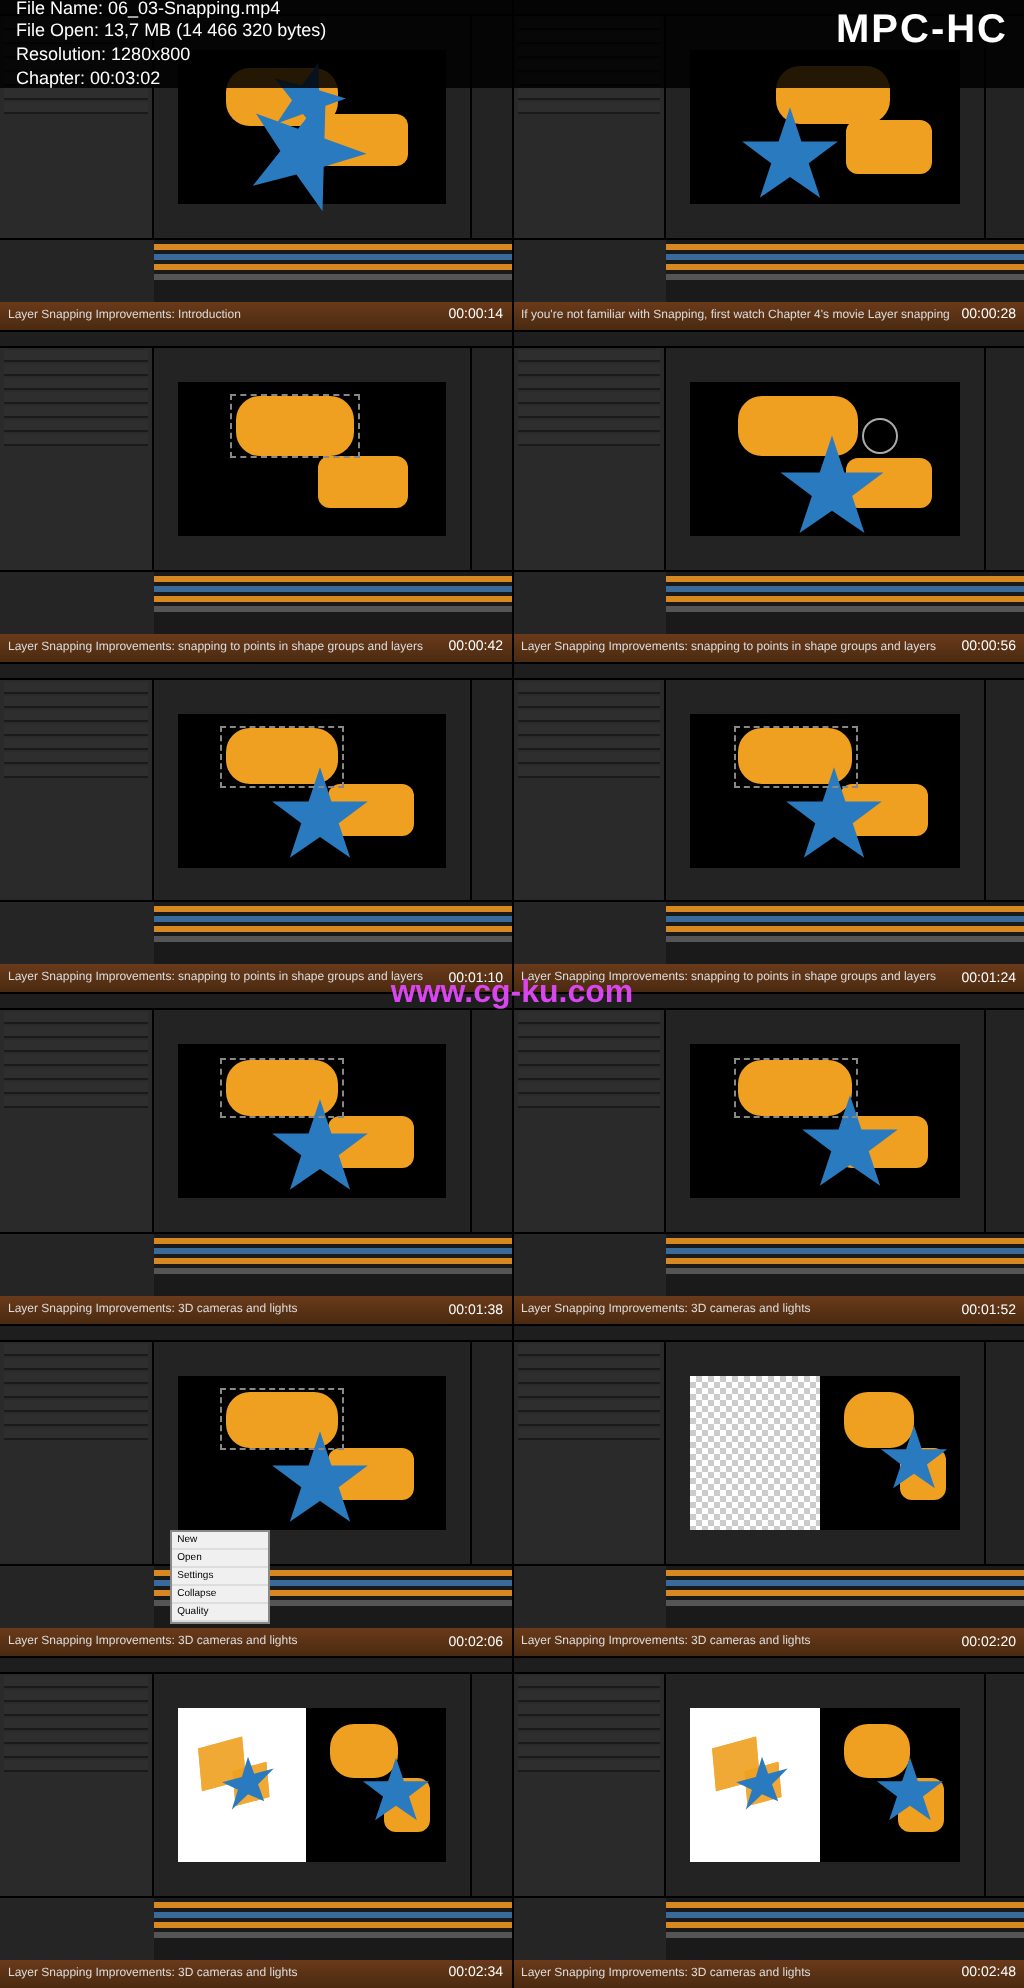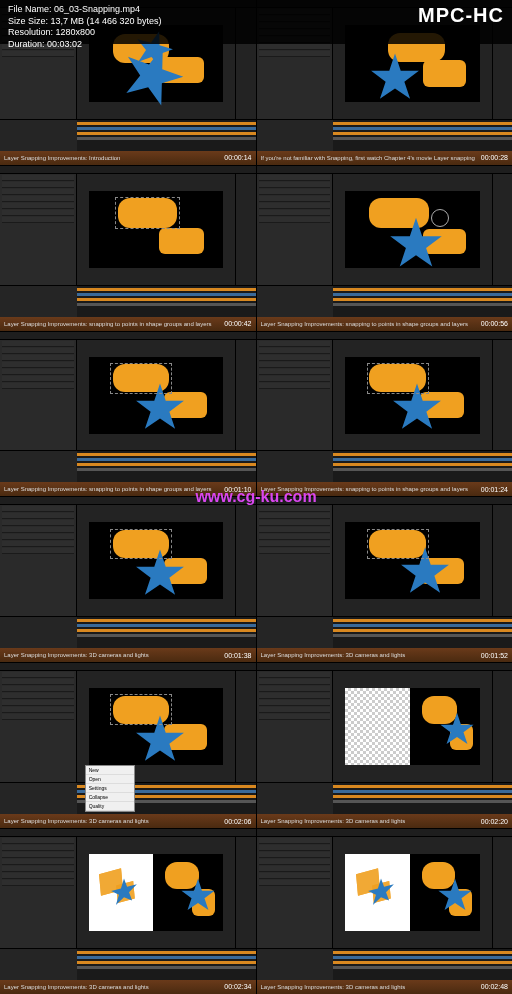--- a/index.html
+++ b/index.html
@@ -1,17 +1,17 @@
 <!DOCTYPE html>
 <html><head>
 <meta charset="utf-8">
 <style>
   * { margin: 0; padding: 0; box-sizing: border-box; }
   body { width: 512px; height: 994px; background: #1a1a1a; font-family: Arial, sans-serif; font-size: 9px; color: #ccc; overflow: hidden; }
-  .top-overlay { position: absolute; top: 0; left: 0; right: 0; height: 44px; background: rgba(0,0,0,0.85); z-index: 10; display: flex; justify-content: space-between; padding: 4px 8px; }
+  .top-overlay { position: absolute; top: 0; left: 0; right: 0; height: 44px; background: rgba(0,0,0,0.85); z-index: 10; display: flex; justify-content: space-between; padding: 4px 8px; align-items: center; }
   .file-info { color: #fff; font-size: 9px; line-height: 1.3; }
   .player-logo { color: #fff; font-size: 20px; font-weight: bold; letter-spacing: 1px; align-self: flex-start; }
   .grid { display: grid; grid-template-columns: 1fr 1fr; grid-template-rows: repeat(6, 1fr); width: 100%; height: 100%; gap: 1px; background: #000; }
   .thumb { position: relative; background: #2a2a2a; display: flex; flex-direction: column; overflow: hidden; }
   .ae-header { height: 8px; background: #1e1e1e; border-bottom: 1px solid #000; }
   .ae-body { flex: 1; display: flex; }
   .ae-left { width: 30%; background: #232323; border-right: 1px solid #000; display: flex; flex-direction: column; }
   .ae-left-panels { flex: 1; background: #2a2a2a; }
   .panel-row { height: 6px; border-bottom: 1px solid #1a1a1a; background: #2e2e2e; margin: 1px 2px; }
   .ae-viewport { flex: 1; background: #232323; display: flex; align-items: center; justify-content: center; padding: 6px; }
@@ -36,23 +36,23 @@
   .context-menu { position: absolute; background: #f0f0f0; border: 1px solid #888; width: 50px; font-size: 5px; z-index: 5; }
   .context-menu div { padding: 1px 3px; border-bottom: 1px solid #ddd; color: #000; }
   .iso-shape { position: absolute; border: 1px solid #f0a020; transform: skewY(-15deg) skewX(5deg); }
 </style>
 </head>
 <body>
 
 <div class="top-overlay">
   <div class="file-info">
     <div><span>File Name:</span> <span>06_03-Snapping.mp4</span></div>
-    <div><span>Size Size:</span> <span>13,7 MB (14 466 320 bytes)</span></div>
+    <div><span>File Open:</span> <span>13,7 MB (14 466 320 bytes)</span></div>
     <div><span>Resolution:</span> <span>1280x800</span></div>
-    <div><span>Duration:</span> <span>00:03:02</span></div>
+    <div><span>Chapter:</span> <span>00:03:02</span></div>
   </div>
   <div class="player-logo">MPC-HC</div>
 </div>
 
 <div class="watermark">www.cg-ku.com</div>
 
 <div class="grid" id="grid">
     <div class="thumb">
     <div class="ae-header"></div>
     <div class="ae-body">

